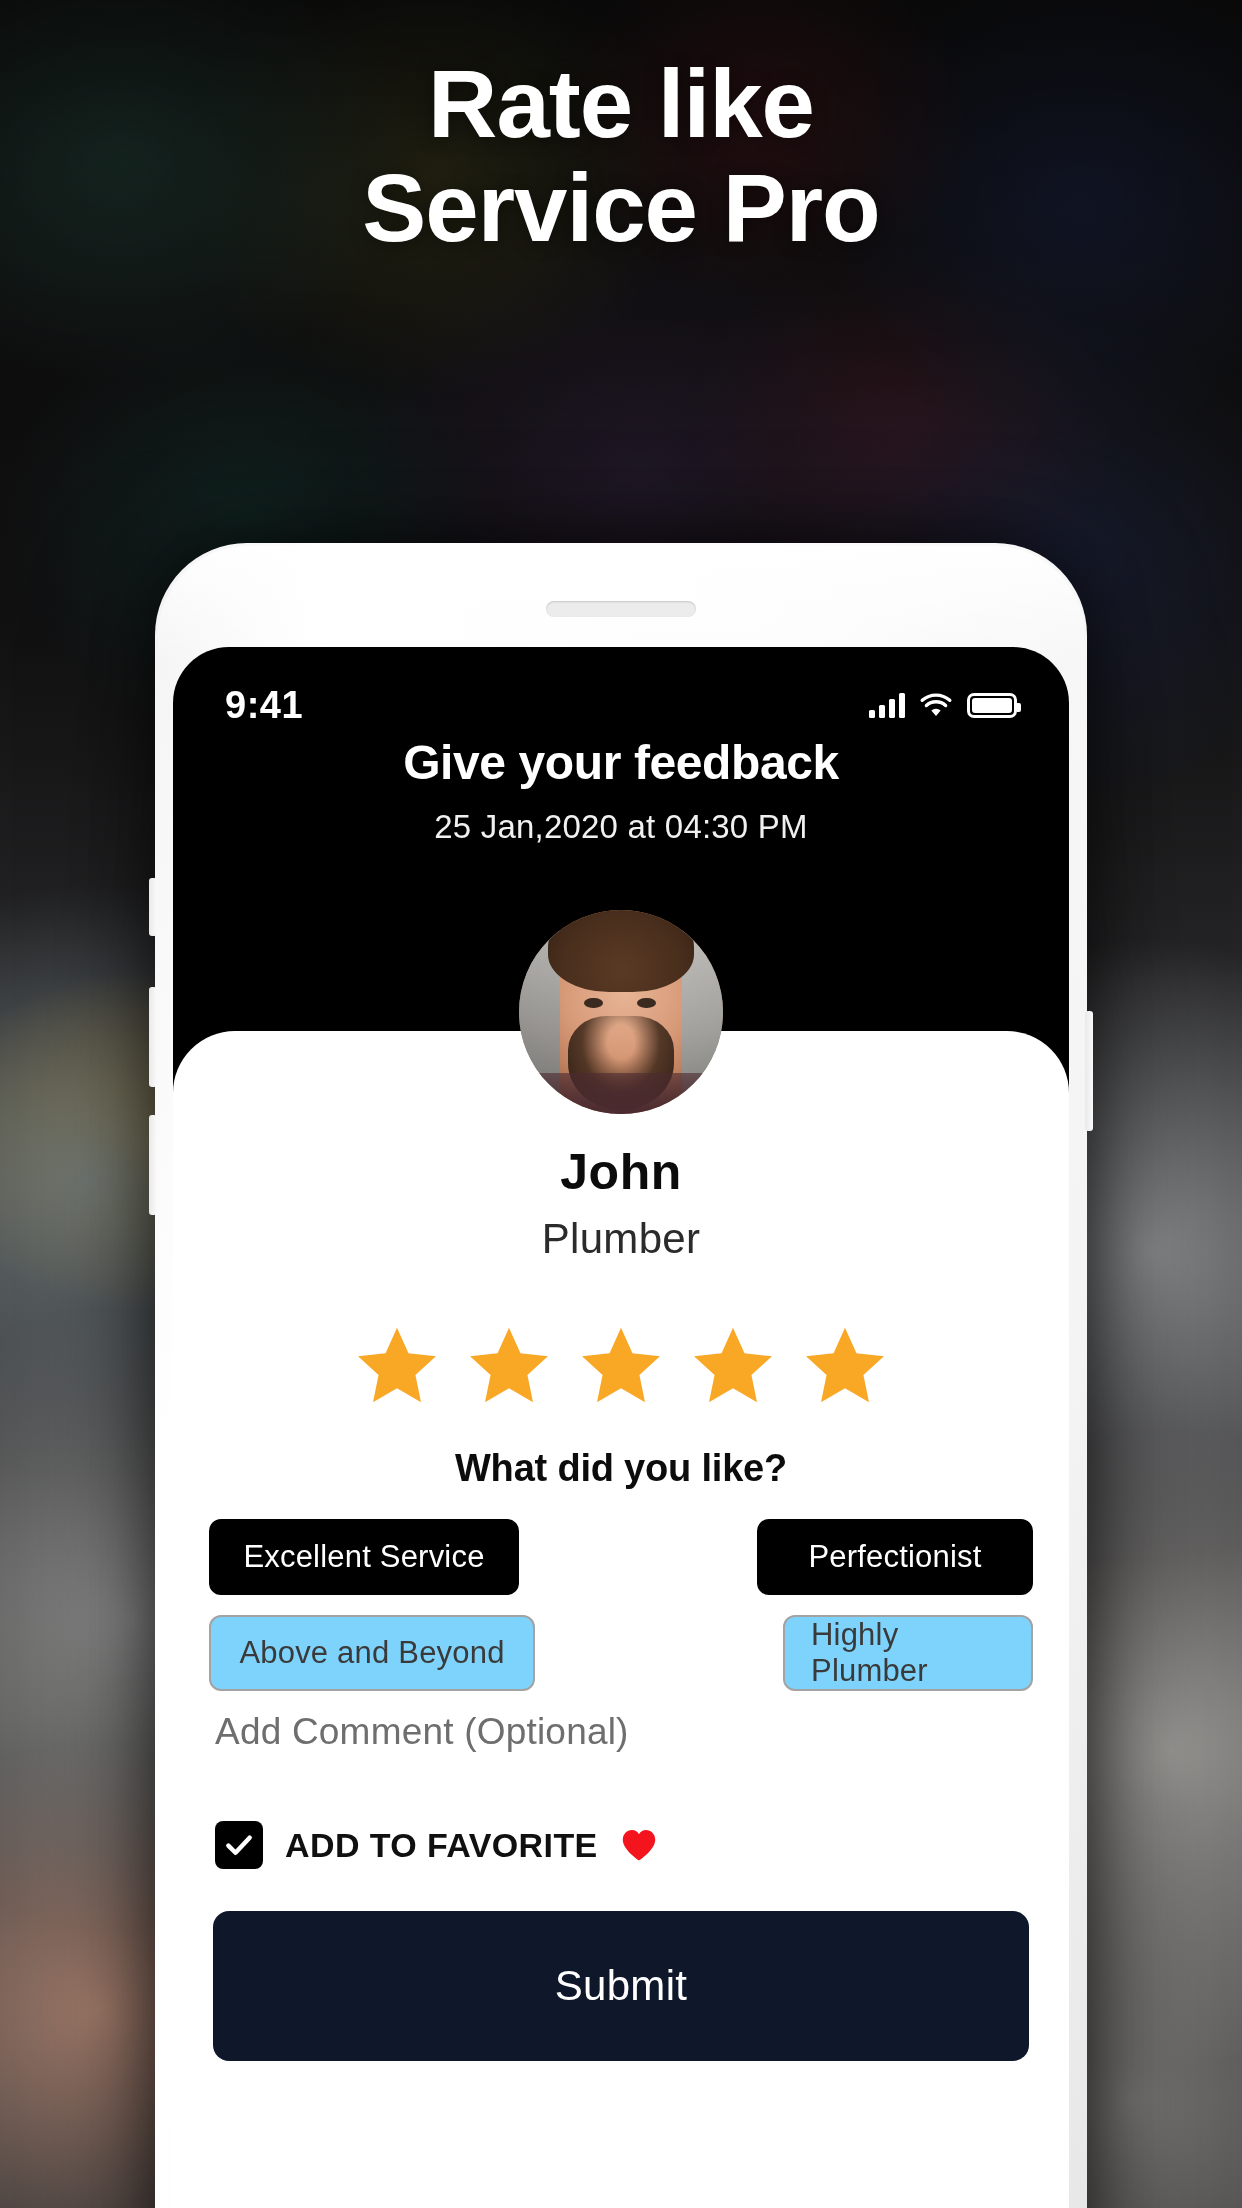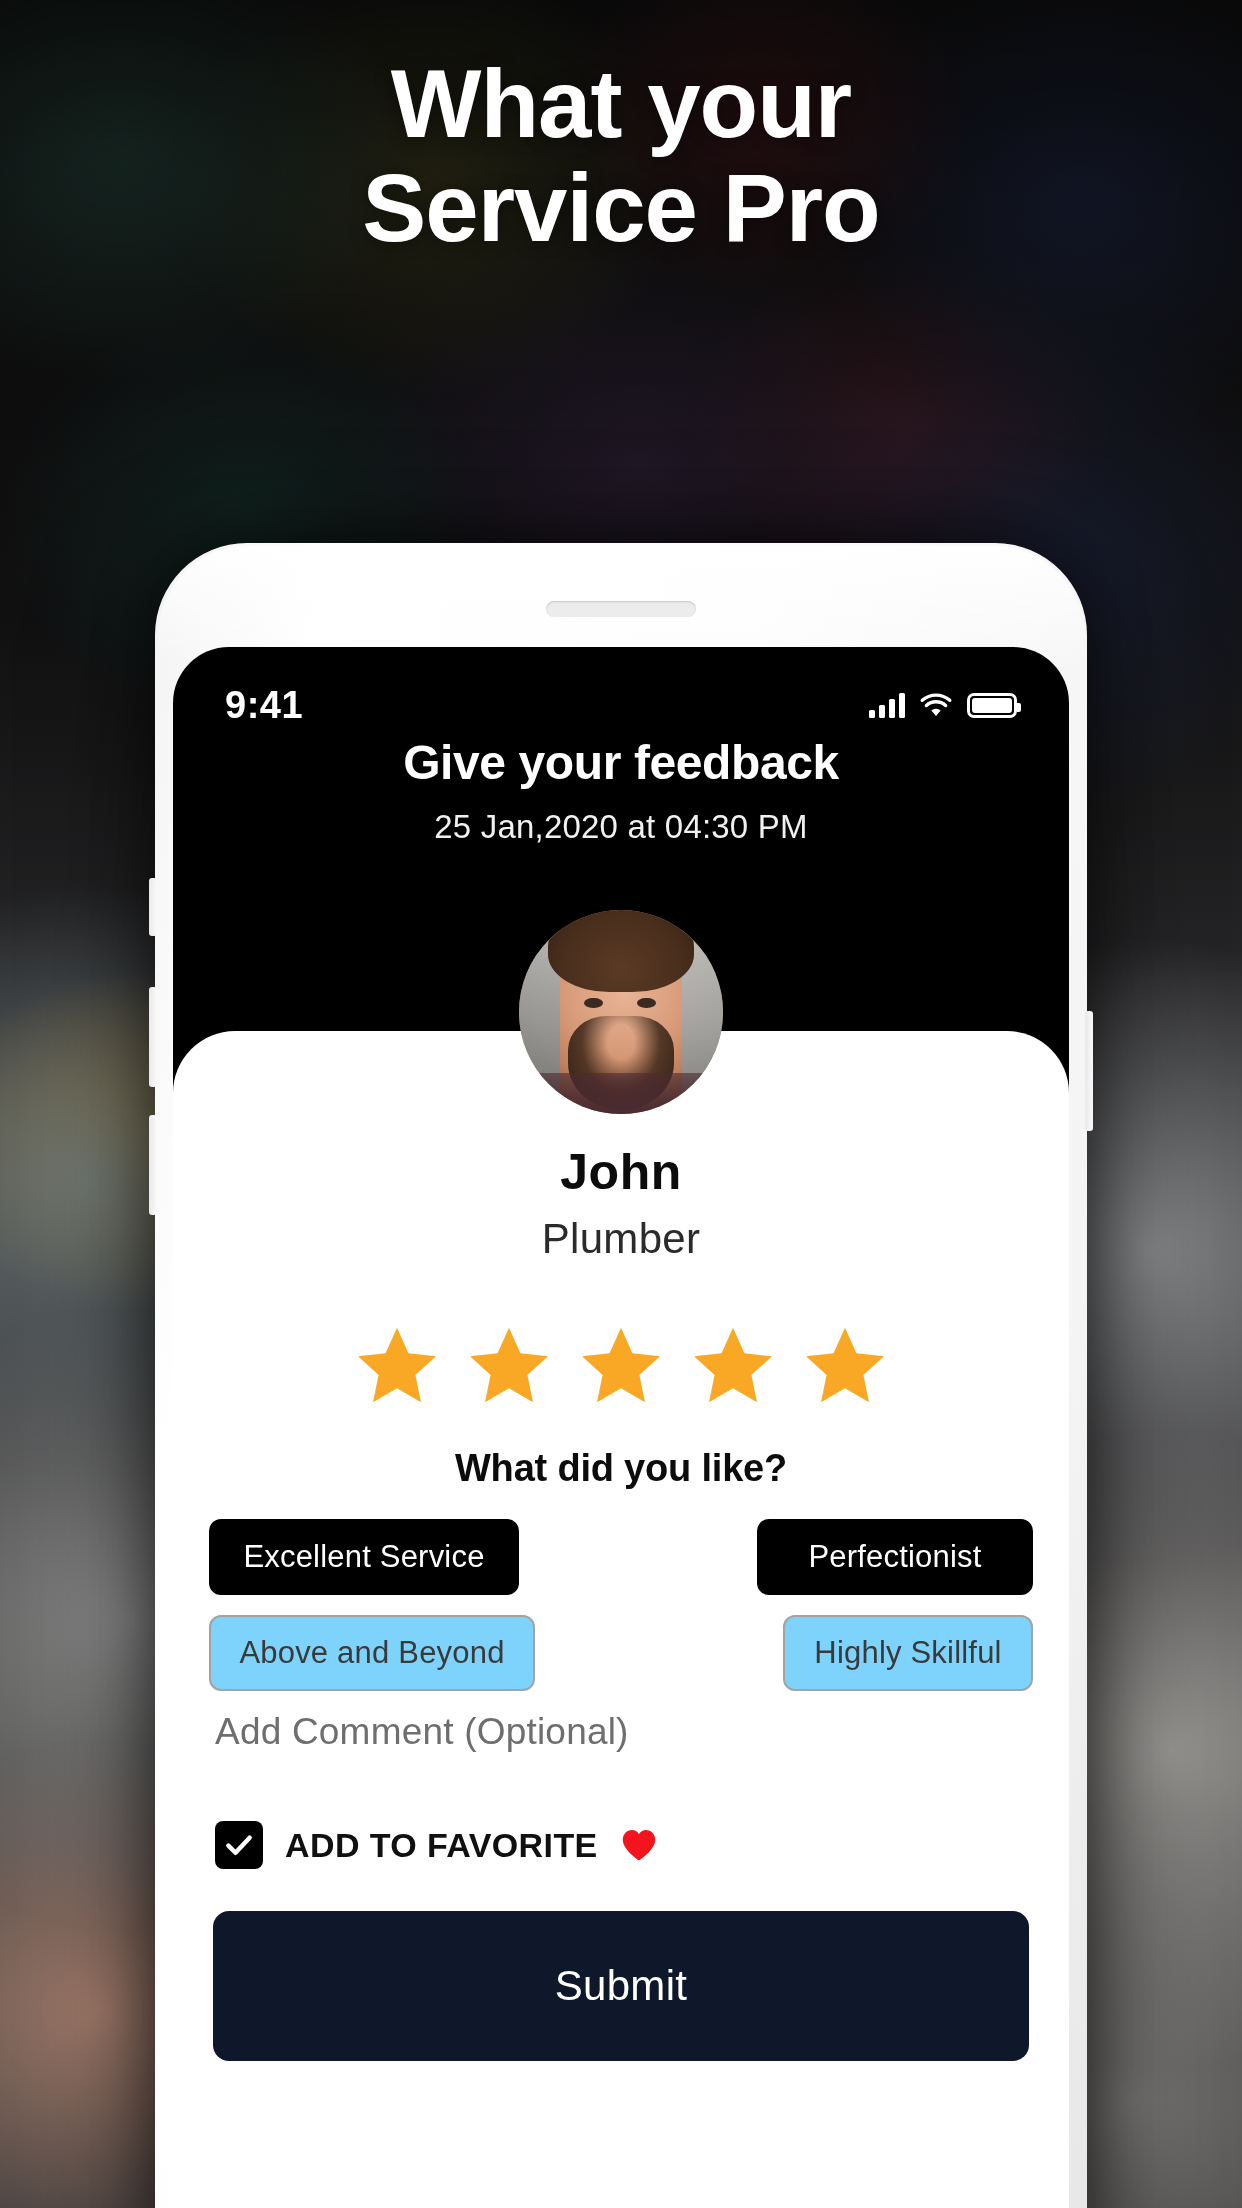--- a/index.html
+++ b/index.html
@@ -272,21 +272,21 @@
     display:flex; align-items:center; justify-content:center;
     letter-spacing:0.3px;
   }
 </style>
 </head>
 <body>
 
 <div class="bg"></div>
 
 <div class="headline">
-  <span>What your</span>
+  <span>Rate like</span>
   <span class="l2">Service Pro</span>
 </div>
 
 <div class="phone">
   <div class="speaker"></div>
   <div class="btn-side btn-mute"></div>
   <div class="btn-side btn-vup"></div>
   <div class="btn-side btn-vdn"></div>
   <div class="btn-side btn-pwr"></div>
 
@@ -364,21 +364,21 @@
 
     <div class="question">What did you like?</div>
 
     <div class="tags">
       <div class="tagrow">
         <div class="tag sel w1">Excellent Service</div>
         <div class="tag sel w2">Perfectionist</div>
       </div>
       <div class="tagrow">
         <div class="tag unsel w3">Above and Beyond</div>
-        <div class="tag unsel w4">Highly Skillful</div>
+        <div class="tag unsel w4">Highly Plumber</div>
       </div>
     </div>
 
     <div class="comment">Add Comment (Optional)</div>
 
     <div class="favrow">
       <span class="cbox">
         <svg viewBox="0 0 24 24" aria-hidden="true">
             <path d="M3.5 12.5 L9.2 18.2 L20.5 6.2" stroke="#fff" stroke-width="3.6" fill="none" stroke-linecap="round" stroke-linejoin="round"></path>
           </svg>

